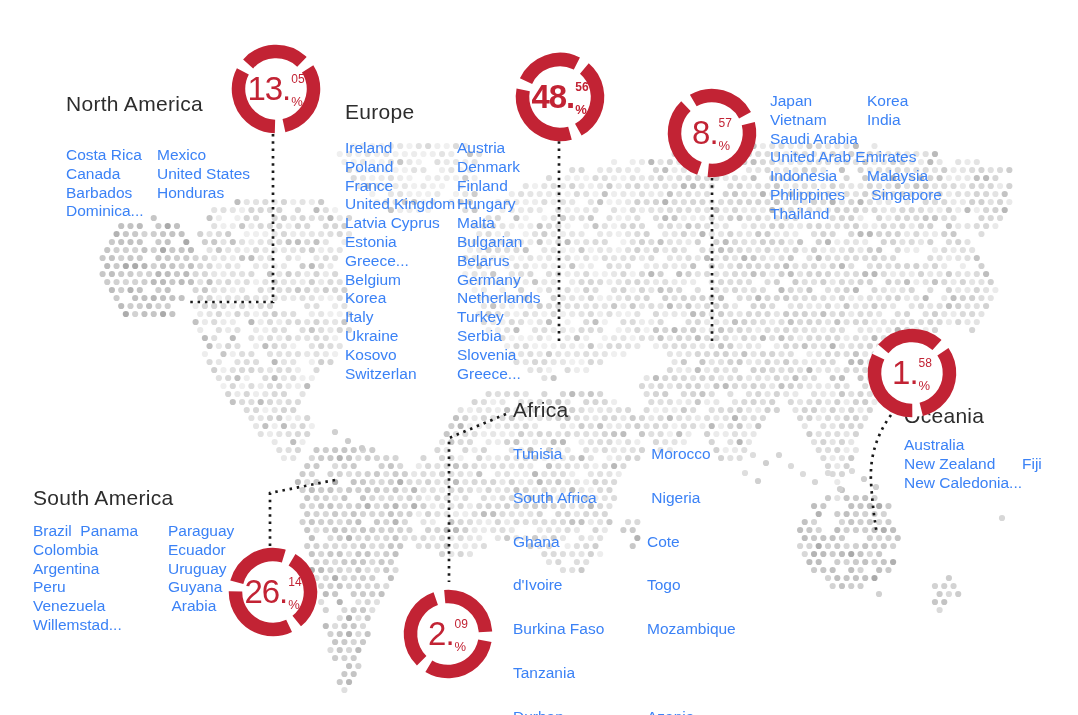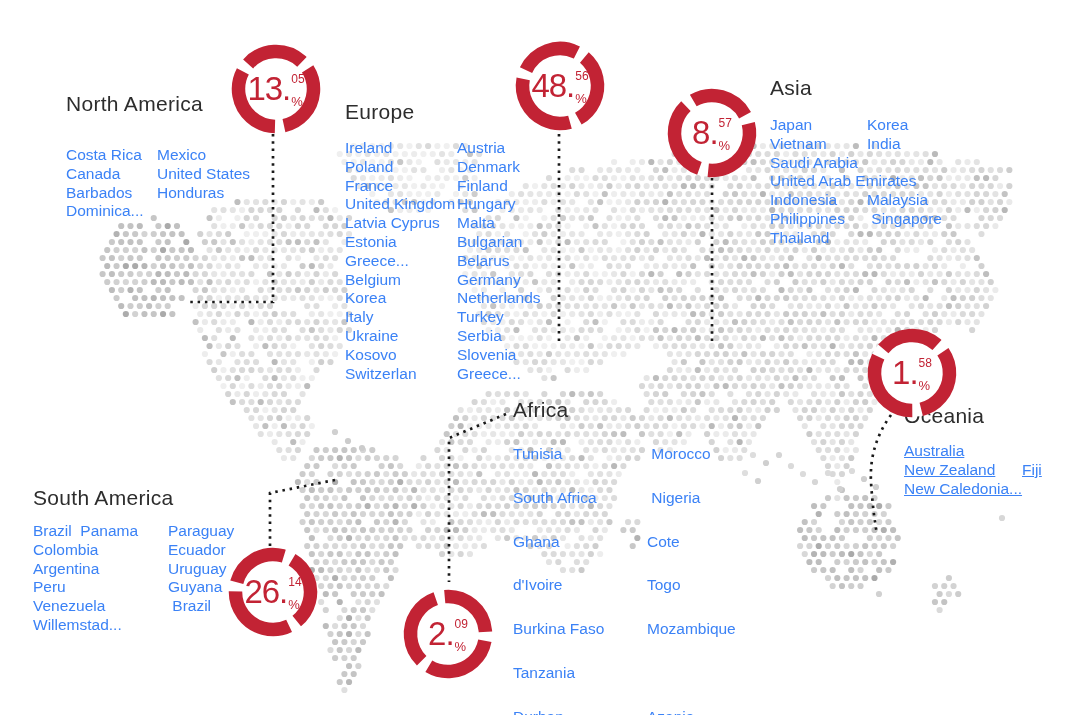--- a/index.html
+++ b/index.html
@@ -2964,42 +2964,41 @@
       <div class="cc">Ukraine</div>
       <div class="cc">Serbia</div>
       <div class="cc">Kosovo</div>
       <div class="cc">Slovenia</div>
       <div class="cc">Switzerlan</div>
       <div class="cc">Greece...</div>
     </div>
 </div>
 
 <div class="region" style="left:770px;top:76px;">
-  <h2>Asia</h2>
   <div class="rows" style="grid-template-columns:97px auto;margin-top:16px;">
       <div class="cc">Japan</div>
       <div class="cc">Korea</div>
       <div class="cc">Vietnam</div>
       <div class="cc">India</div>
       <div class="cc">Saudi Arabia</div>
       <div class="cc"></div>
       <div class="cc">United Arab Emirates</div>
       <div class="cc"></div>
       <div class="cc">Indonesia</div>
       <div class="cc">Malaysia</div>
       <div class="cc">Philippines</div>
       <div class="cc"> Singapore</div>
       <div class="cc">Thailand</div>
       <div class="cc"></div>
     </div>
 </div>
 
 <div class="region" style="left:904px;top:404px;">
   <h2>Oceania</h2>
-  <div class="rows" style="grid-template-columns:118px auto;margin-top:14px;text-decoration:underline;">
+  <div class="rows" style="grid-template-columns:118px auto;margin-top:8px;">
       <div class="cc">Australia</div>
       <div class="cc"></div>
       <div class="cc">New Zealand</div>
       <div class="cc">Fiji</div>
       <div class="cc">New Caledonia...</div>
       <div class="cc"></div>
     </div>
 </div>
 
 <div class="region" style="left:33px;top:486px;">
@@ -3007,21 +3006,21 @@
   <div class="rows" style="grid-template-columns:135px auto;margin-top:12px;">
       <div class="cc">Brazil  Panama</div>
       <div class="cc">Paraguay</div>
       <div class="cc">Colombia</div>
       <div class="cc">Ecuador</div>
       <div class="cc">Argentina</div>
       <div class="cc">Uruguay</div>
       <div class="cc">Peru</div>
       <div class="cc">Guyana</div>
       <div class="cc">Venezuela</div>
-      <div class="cc"> Brazil</div>
+      <div class="cc"> Arabia</div>
       <div class="cc">Willemstad...</div>
       <div class="cc"></div>
     </div>
 </div>
 
 <div class="region" style="left:513px;top:398px;">
   <h2>Africa</h2>
   <div class="rows" style="grid-template-columns:109px auto;margin-top:23px;gap:25px;">
       <div class="cc">Tunisia</div>
       <div class="cc"> Morocco</div>
@@ -3047,21 +3046,21 @@
   </svg>
   <div class="label">
     <span class="val">13.</span>
     <span class="stack">
         <span class="sup">05</span>
         <span class="pct">%</span>
       </span>
   </div>
 </div>
 
-<div class="donut" style="left:510px;top:36px;">
+<div class="donut" style="left:510px;top:47px;font-weight:bold;">
   <svg viewBox="0 0 100 100">
     <circle cx="50" cy="50" r="44" fill="#fff"></circle>
     <circle class="ring" cx="50" cy="50" r="37.5" fill="#fff" stroke="#c22334" stroke-width="13.5" stroke-dasharray="60 9 72 9 76 9.62" transform="rotate(-155 50 50)"></circle>
   </svg>
   <div class="label">
     <span class="val">48.</span>
     <span class="stack">
         <span class="sup">56</span>
         <span class="pct">%</span>
       </span>

